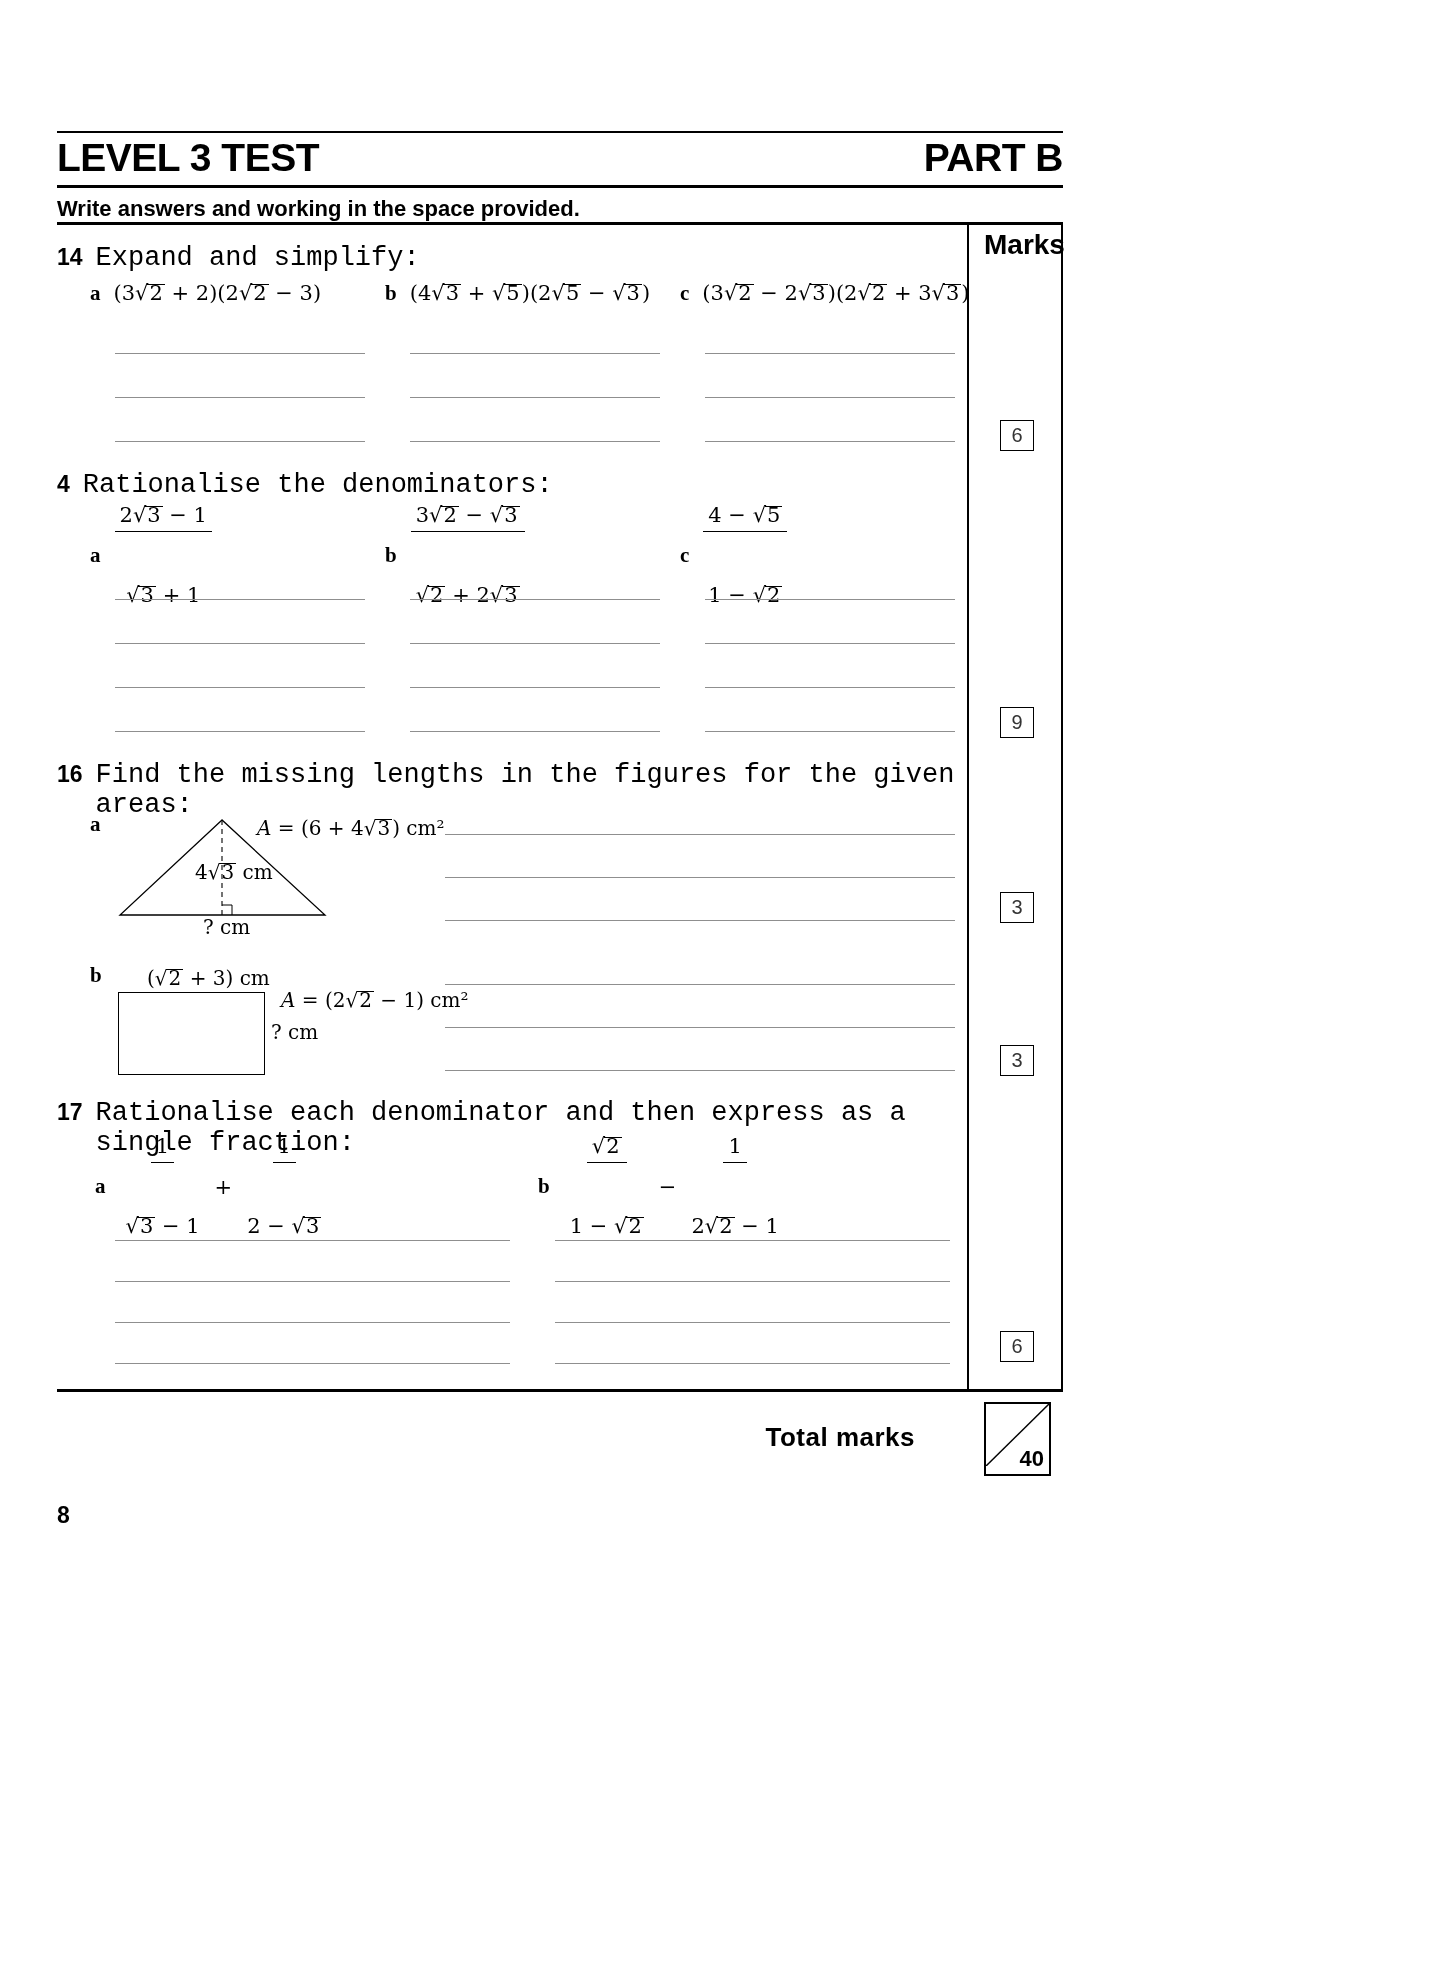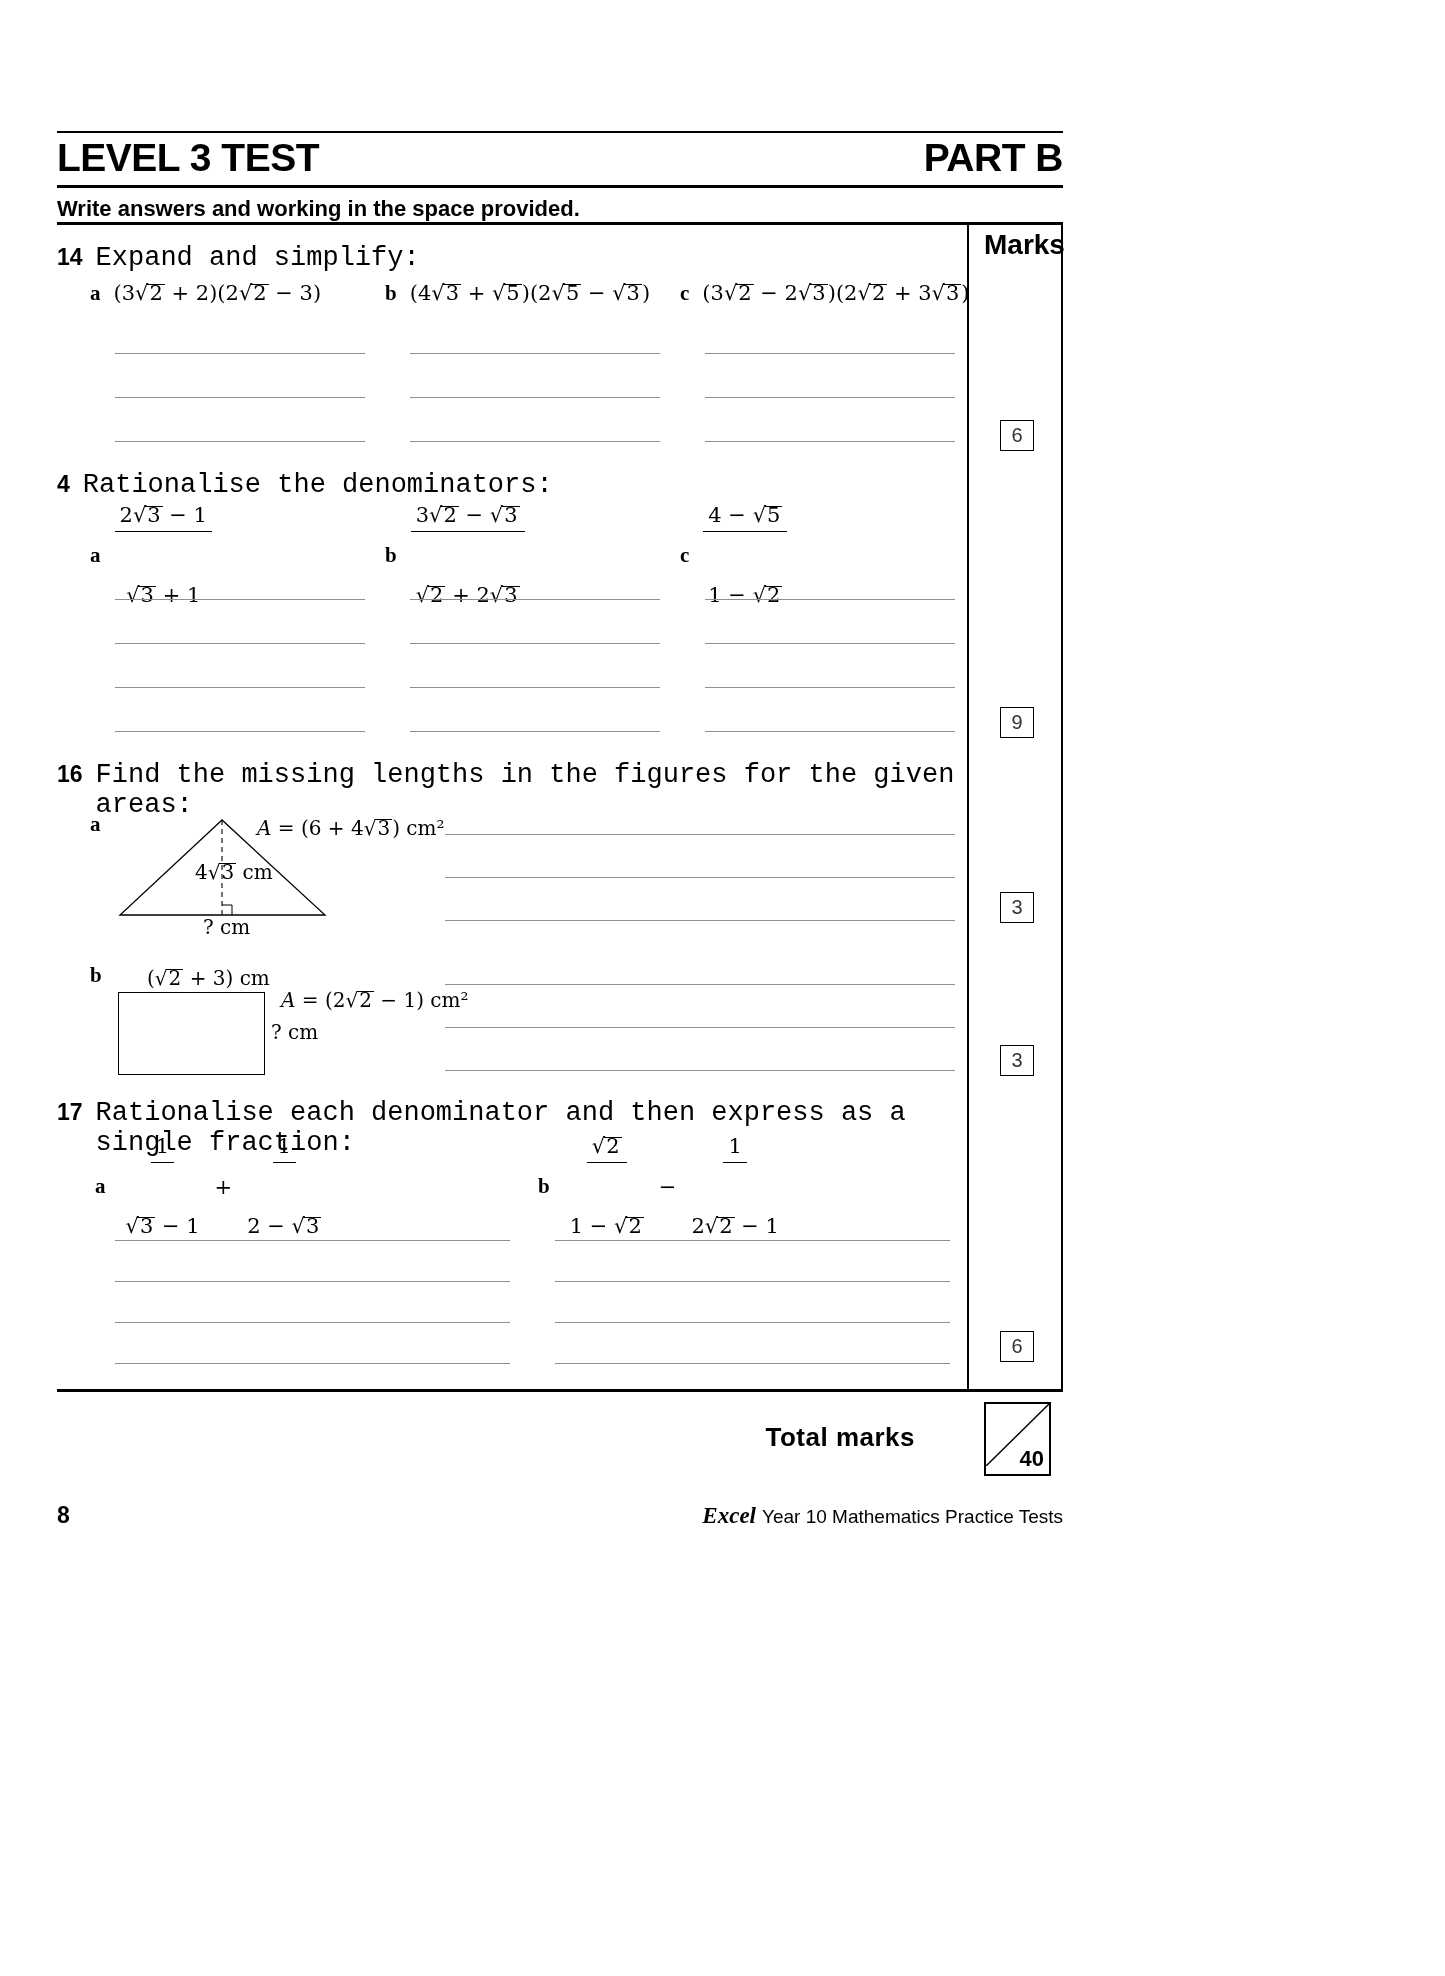--- a/index.html
+++ b/index.html
@@ -254,17 +254,14 @@
 
   <div class="total-label">Total marks</div>
   <div class="total-box">
     <svg width="63" height="62" viewBox="0 0 63 62">
       <line x1="0" y1="62" x2="63" y2="0" stroke="#000" stroke-width="1.5"></line>
     </svg>
     <span class="total-value">40</span>
   </div>
 
   <div class="footer-page">8</div>
-  <div class="footer-right">
-    <span class="brand">Excel</span><span>Year 10 Mathematics Practice Tests</span>
-  </div>
 
 </div>
 
 </body></html>

